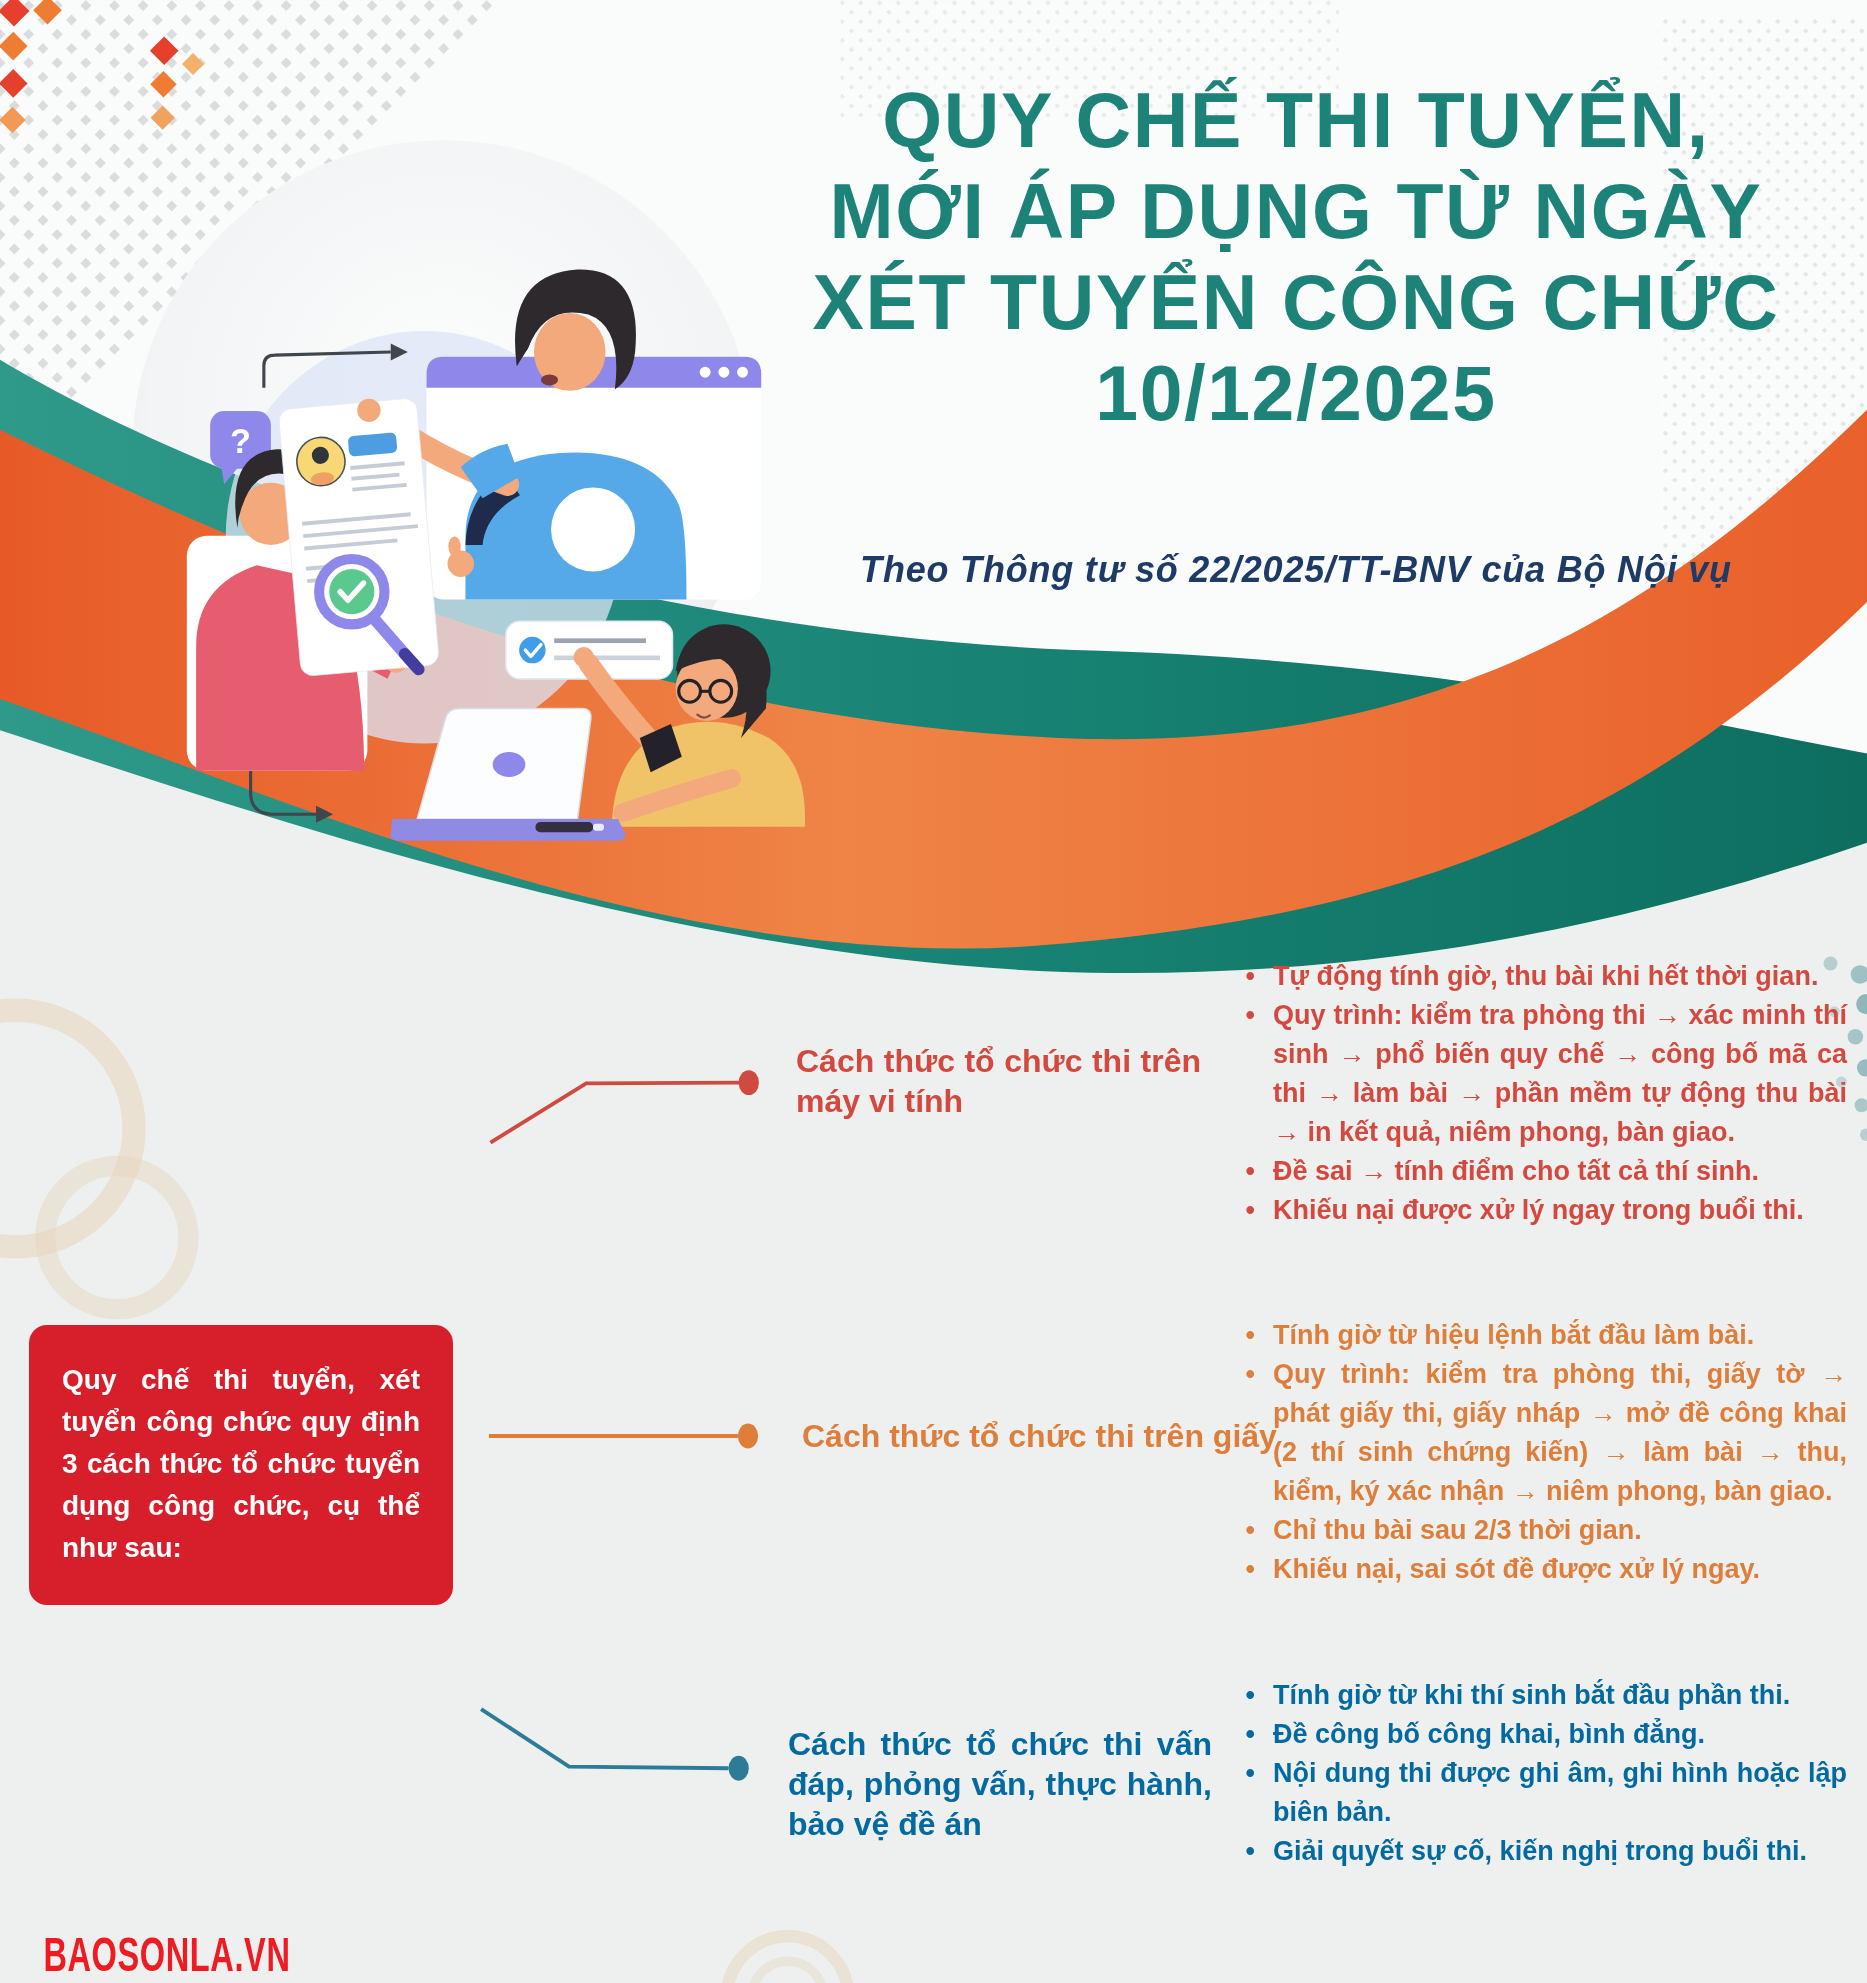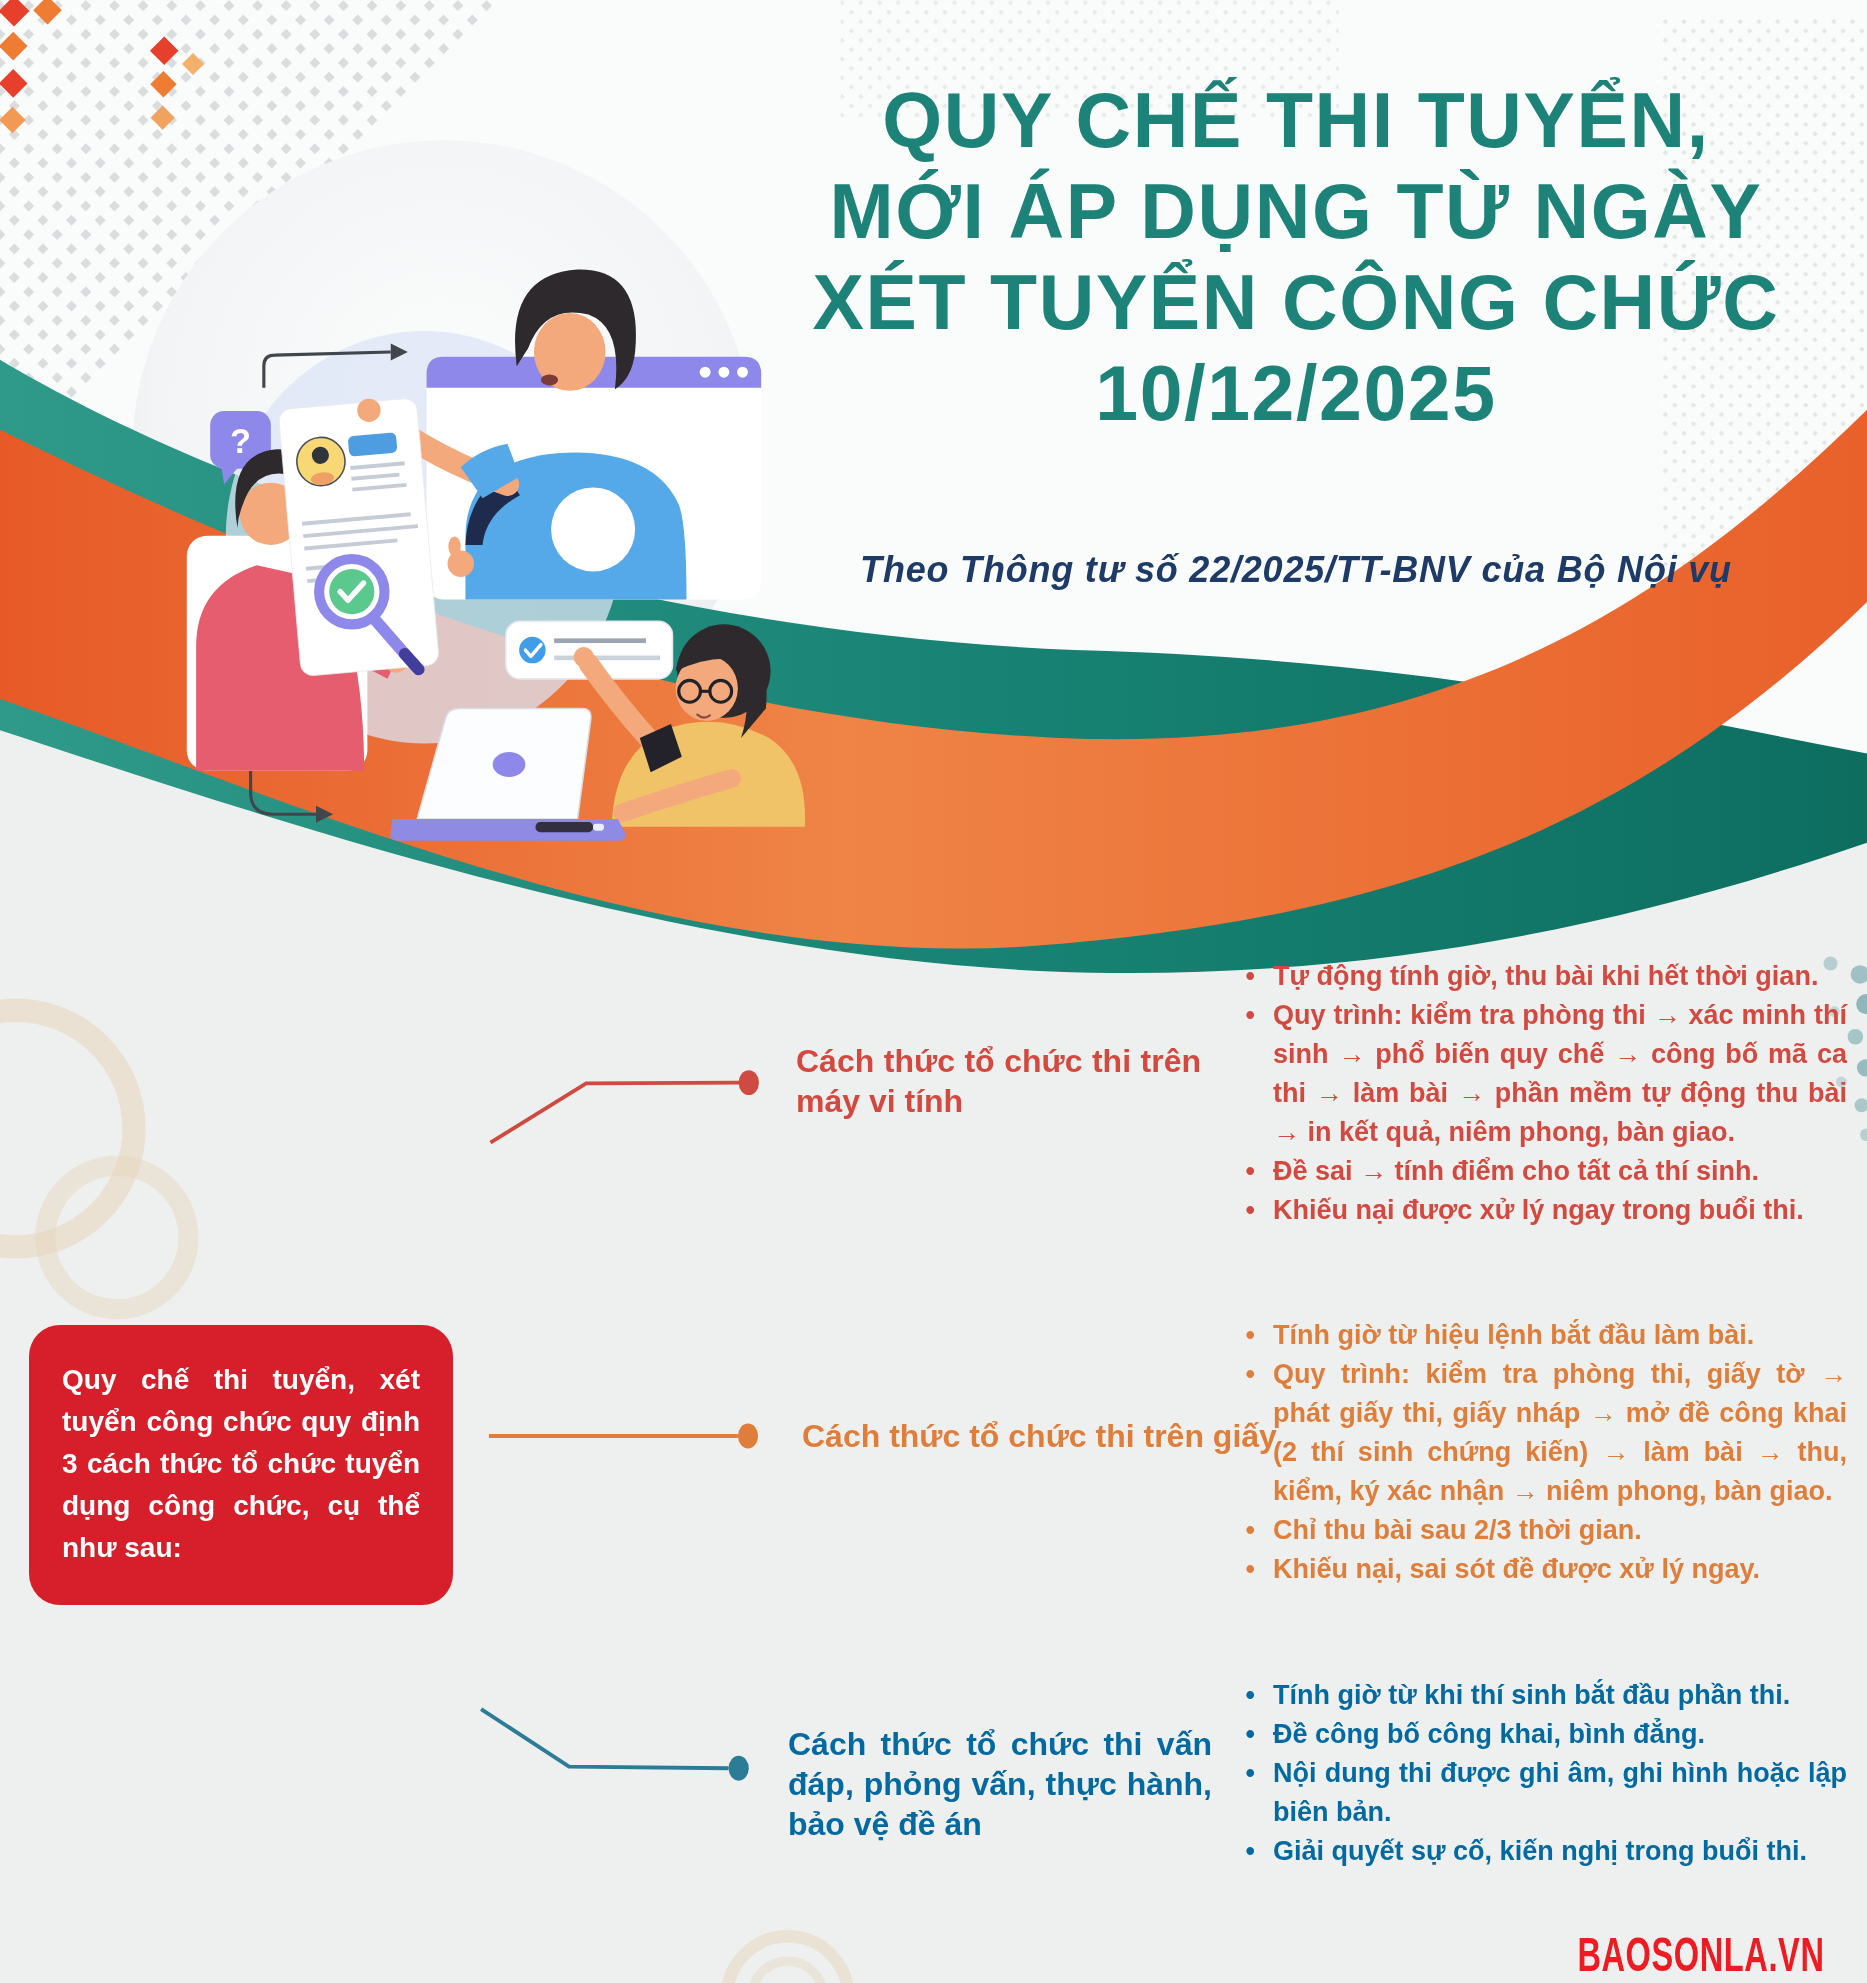--- a/index.html
+++ b/index.html
@@ -25,21 +25,21 @@
     text-align:center;
     color:#1d3b66;
     font-size:36px;font-weight:bold;font-style:italic;
     letter-spacing:0.8px;
     z-index:5;
   }
 
   
   .intro-box{
     left:29px;top:1325px;width:424px;box-sizing:border-box;
-    background:#d71f2b;border-radius:31px;
+    background:#d71f2b;border-radius:18px;
     padding:34px 33px 36px 33px;
     z-index:4;
   }
   .intro-box p{
     margin:0;color:#ffffff;
     font-size:28px;font-weight:bold;line-height:42px;
     text-align:justify;text-align-last:left;
   }
 
   
@@ -58,21 +58,21 @@
     font-size:27px;font-weight:bold;line-height:39px;
     text-align:justify;text-align-last:left;z-index:4;
   }
   .bullets li{position:relative;padding-left:29px;margin:0;}
   .bullets li::before{
     content:"\2022";position:absolute;left:1.6px;top:0;
   }
 
   
   .footer{
-    left:0;top:1929px;width:1868px;text-align:right;z-index:5;
+    left:0;top:1929px;width:1868px;text-align:left;z-index:5;
   }
   .footer span{
     display:inline-block;color:#ee1b22;
     font-size:44px;font-weight:bold;letter-spacing:0.8px;
     transform:scale(0.74,1.1);transform-origin:center;
   }
   .z1{z-index:1;}
   .z2{z-index:2;}
 </style>
 </head>

